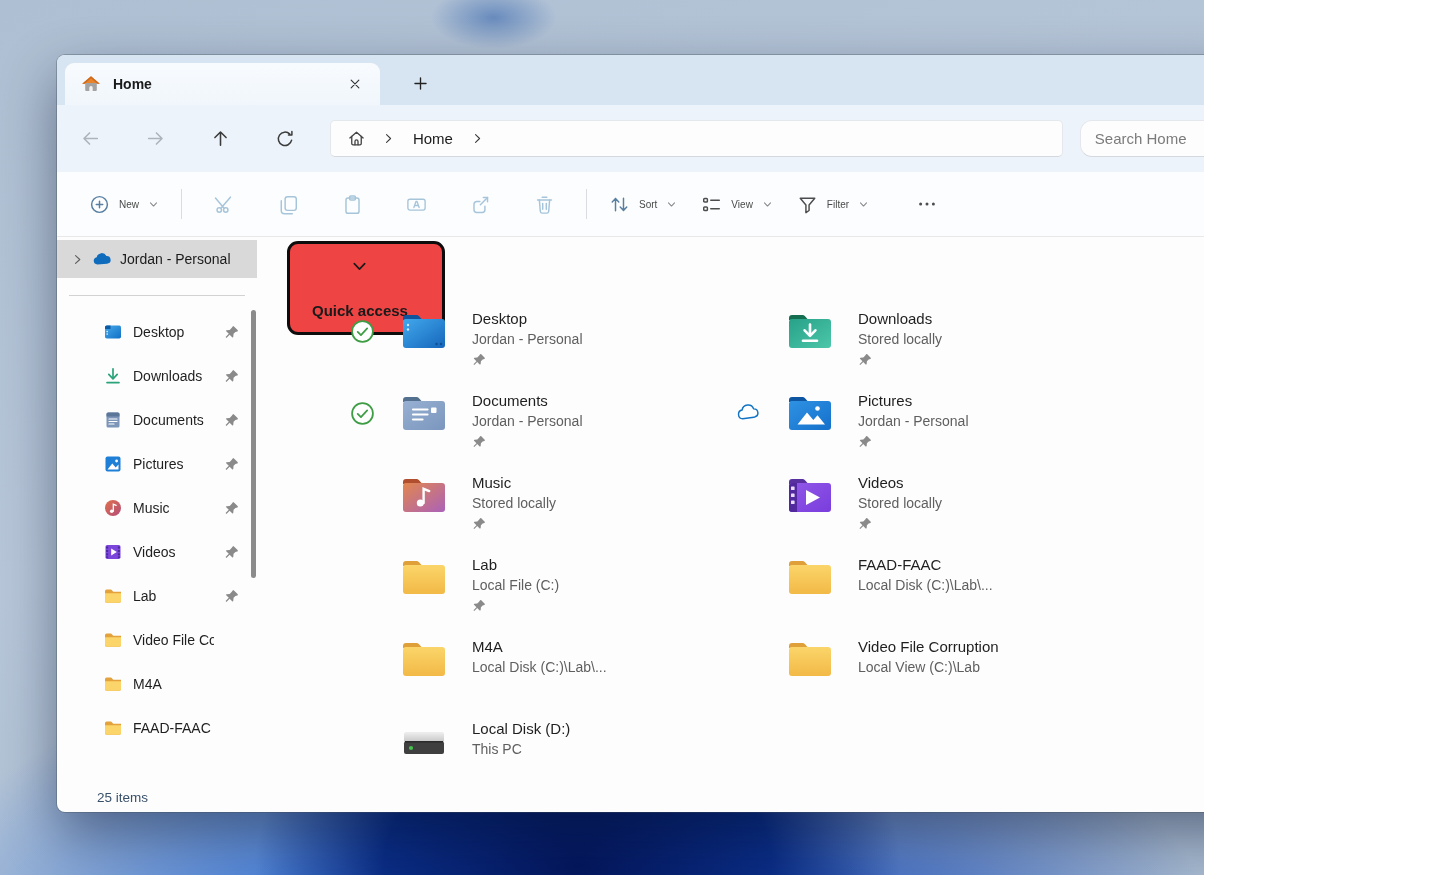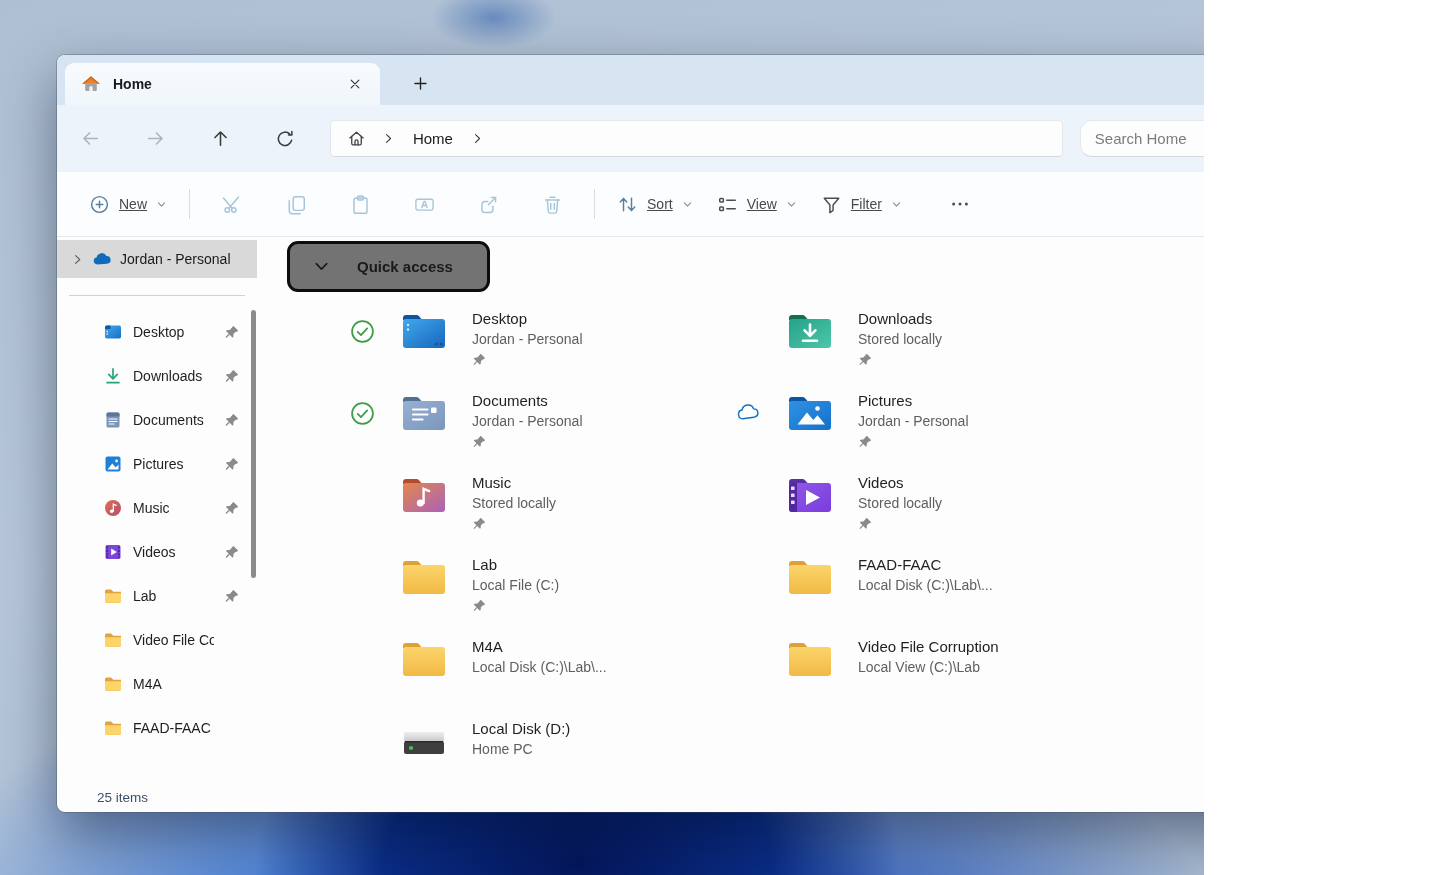--- a/index.html
+++ b/index.html
@@ -38,21 +38,21 @@
   .crumb-chev { color:#3c3c3c; display:flex; align-items:center; padding:0 6px; }
   .crumb { font-size:15px; color:#1b1b1b; padding:2px 8px; border-radius:4px; }
   .searchbox { margin-left:17px; width:290px; height:37px; background:#fdfdfe; border:1px solid #e4e8ec; border-bottom-color:#d4d9de;
     border-radius:12px; display:flex; align-items:center; padding:0 12px 0 14px; }
   .searchbox input { border:none; outline:none; background:transparent; flex:1; font-size:15px; color:#1b1b1b; font-family:"Liberation Sans", sans-serif; }
   .searchbox input::placeholder { color:#7b7b7b; }
   .search-glyph { color:#5f5f5f; display:flex; }
 
   
   .toolbar { height:65px; background:#fbfdfe; border-bottom:1px solid #e8e8e8; display:flex; align-items:center; padding:0 20px; flex:0 0 auto; }
-  .tbtn { display:flex; align-items:center; gap:9px; padding:8px 12px; border-radius:5px; font-size:14px; color:#4a4a4a;text-decoration:underline; }
+  .tbtn { display:flex; align-items:center; gap:9px; padding:8px 12px; border-radius:5px; font-size:10px; color:#4a4a4a; }
   .tb-ico { display:flex; align-items:center; }
   .tb-chev { color:#8a8a8a; display:flex; }
   .tb-sep { width:1px; height:30px; background:#d9dde1; margin:0 10px; }
   .tb-iconbtn { width:44px; height:40px; display:flex; align-items:center; justify-content:center; margin:0 10px; border-radius:5px; }
   .tb-disabled { color:#a7c5da; }
   .tb-dark { color:#4d4d4d; }
   .tb-blue { color:#587fa0; }
   .details-btn { margin-left:auto; }
   .details-btn .tb-ico { color:#40719c; }
 
@@ -66,21 +66,21 @@
   .sb-item { height:44px; display:flex; align-items:center; padding-left:46px; gap:10px; border-radius:5px; }
   .sb-icon { width:20px; height:20px; display:flex; flex:0 0 auto; }
   .sb-icon svg { width:20px; height:20px; }
   .sb-label { font-size:14px; color:#1f1f1f; white-space:nowrap; overflow:hidden; flex:1; }
   .sb-pin { width:15px; height:15px; margin-right:18px; flex:0 0 auto; }
   .sb-pin svg { width:15px; height:15px; }
   .sb-scroll { position:absolute; right:1px; top:73px; width:5px; height:268px; background:#8b8b8b; border-radius:3px; }
 
   .content { flex:1; position:relative; overflow:hidden; }
   .qa-header-ring { position:absolute; left:30px; top:4px; border:3px solid #0d0d0d; border-radius:11px;
-    display:flex; align-items:center; gap:26px; padding:13px 34px 13px 22px; background:#737373; }
+    display:flex; align-items:center; gap:26px; padding:13px 34px 13px 22px; background:#ef4444;flex-direction:column; }
   .qa-chev { color:#1a1a1a; display:flex; }
   .qa-title { font-size:15px; font-weight:700; color:#1a1a1a; }
   .qa-grid { position:absolute; left:93px; top:70px; display:grid; grid-template-columns:386px 420px; grid-auto-rows:60px; row-gap:22px; }
   .qa-item { display:flex; align-items:flex-start; }
   .qa-sync { width:26px; height:48px; display:flex; align-items:center; flex:0 0 auto; }
   .qa-sync svg { width:25px; }
   .qa-icon { width:48px; height:48px; margin-left:24px; flex:0 0 auto; display:flex; align-items:center; }
   .qa-icon svg { width:48px; height:44px; }
   .qa-texts { margin-left:24px; padding-top:1px; }
   .qa-name { font-size:15px; color:#1f1f1f; line-height:21px; white-space:nowrap; }
@@ -772,21 +772,21 @@
                     </linearGradient>
                   </defs>
                   <rect x="4" y="12" width="40" height="11" rx="2" fill="url(#gdr)"></rect>
                   <rect x="4" y="21.5" width="40" height="12.5" rx="2" fill="#3f3f3f"></rect>
                   <rect x="5" y="21" width="38" height="1.6" fill="#2b2b2b"></rect>
                   <circle cx="11" cy="28" r="2.1" fill="#44c24e"></circle>
                 </svg>
               </span>
     <div class="qa-texts">
       <div class="qa-name">Local Disk (D:)</div>
-      <div class="qa-sub">Home PC</div>
+      <div class="qa-sub">This PC</div>
 
     </div>
   </div>
 </div>
     </div>
   </div>
 
   <div class="statusbar">
     <span class="status-count">25 items</span>
   </div>

